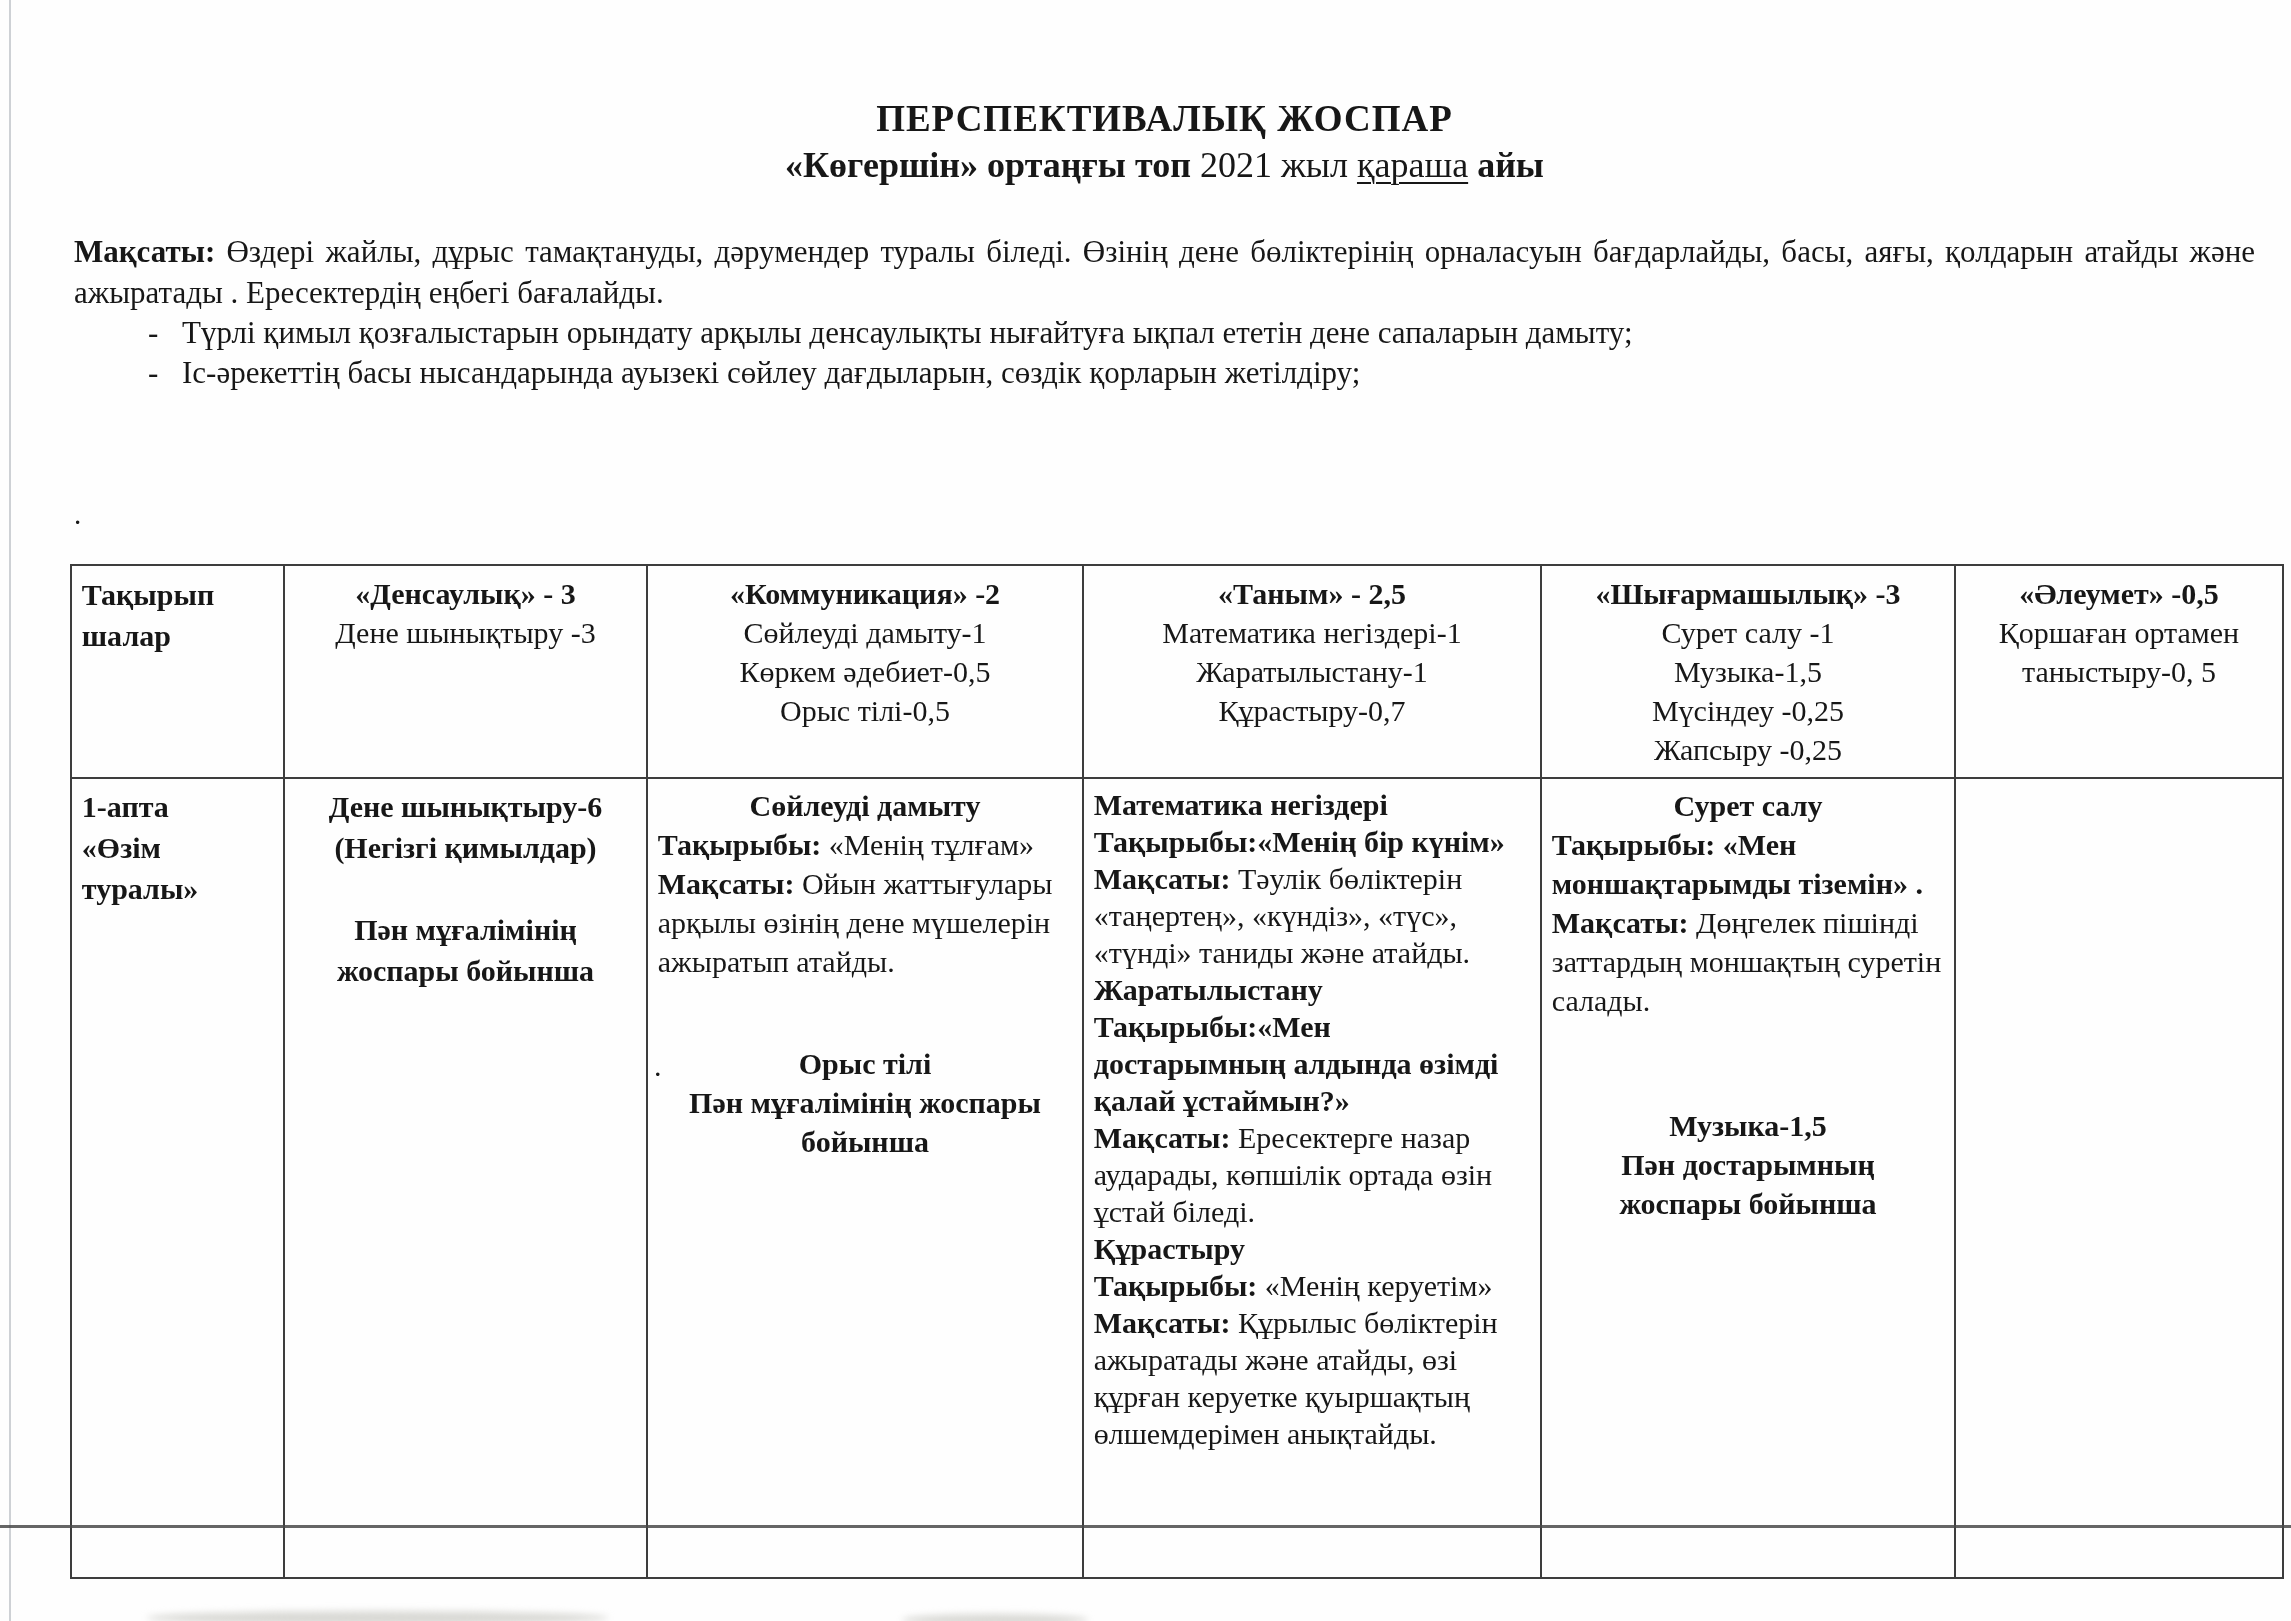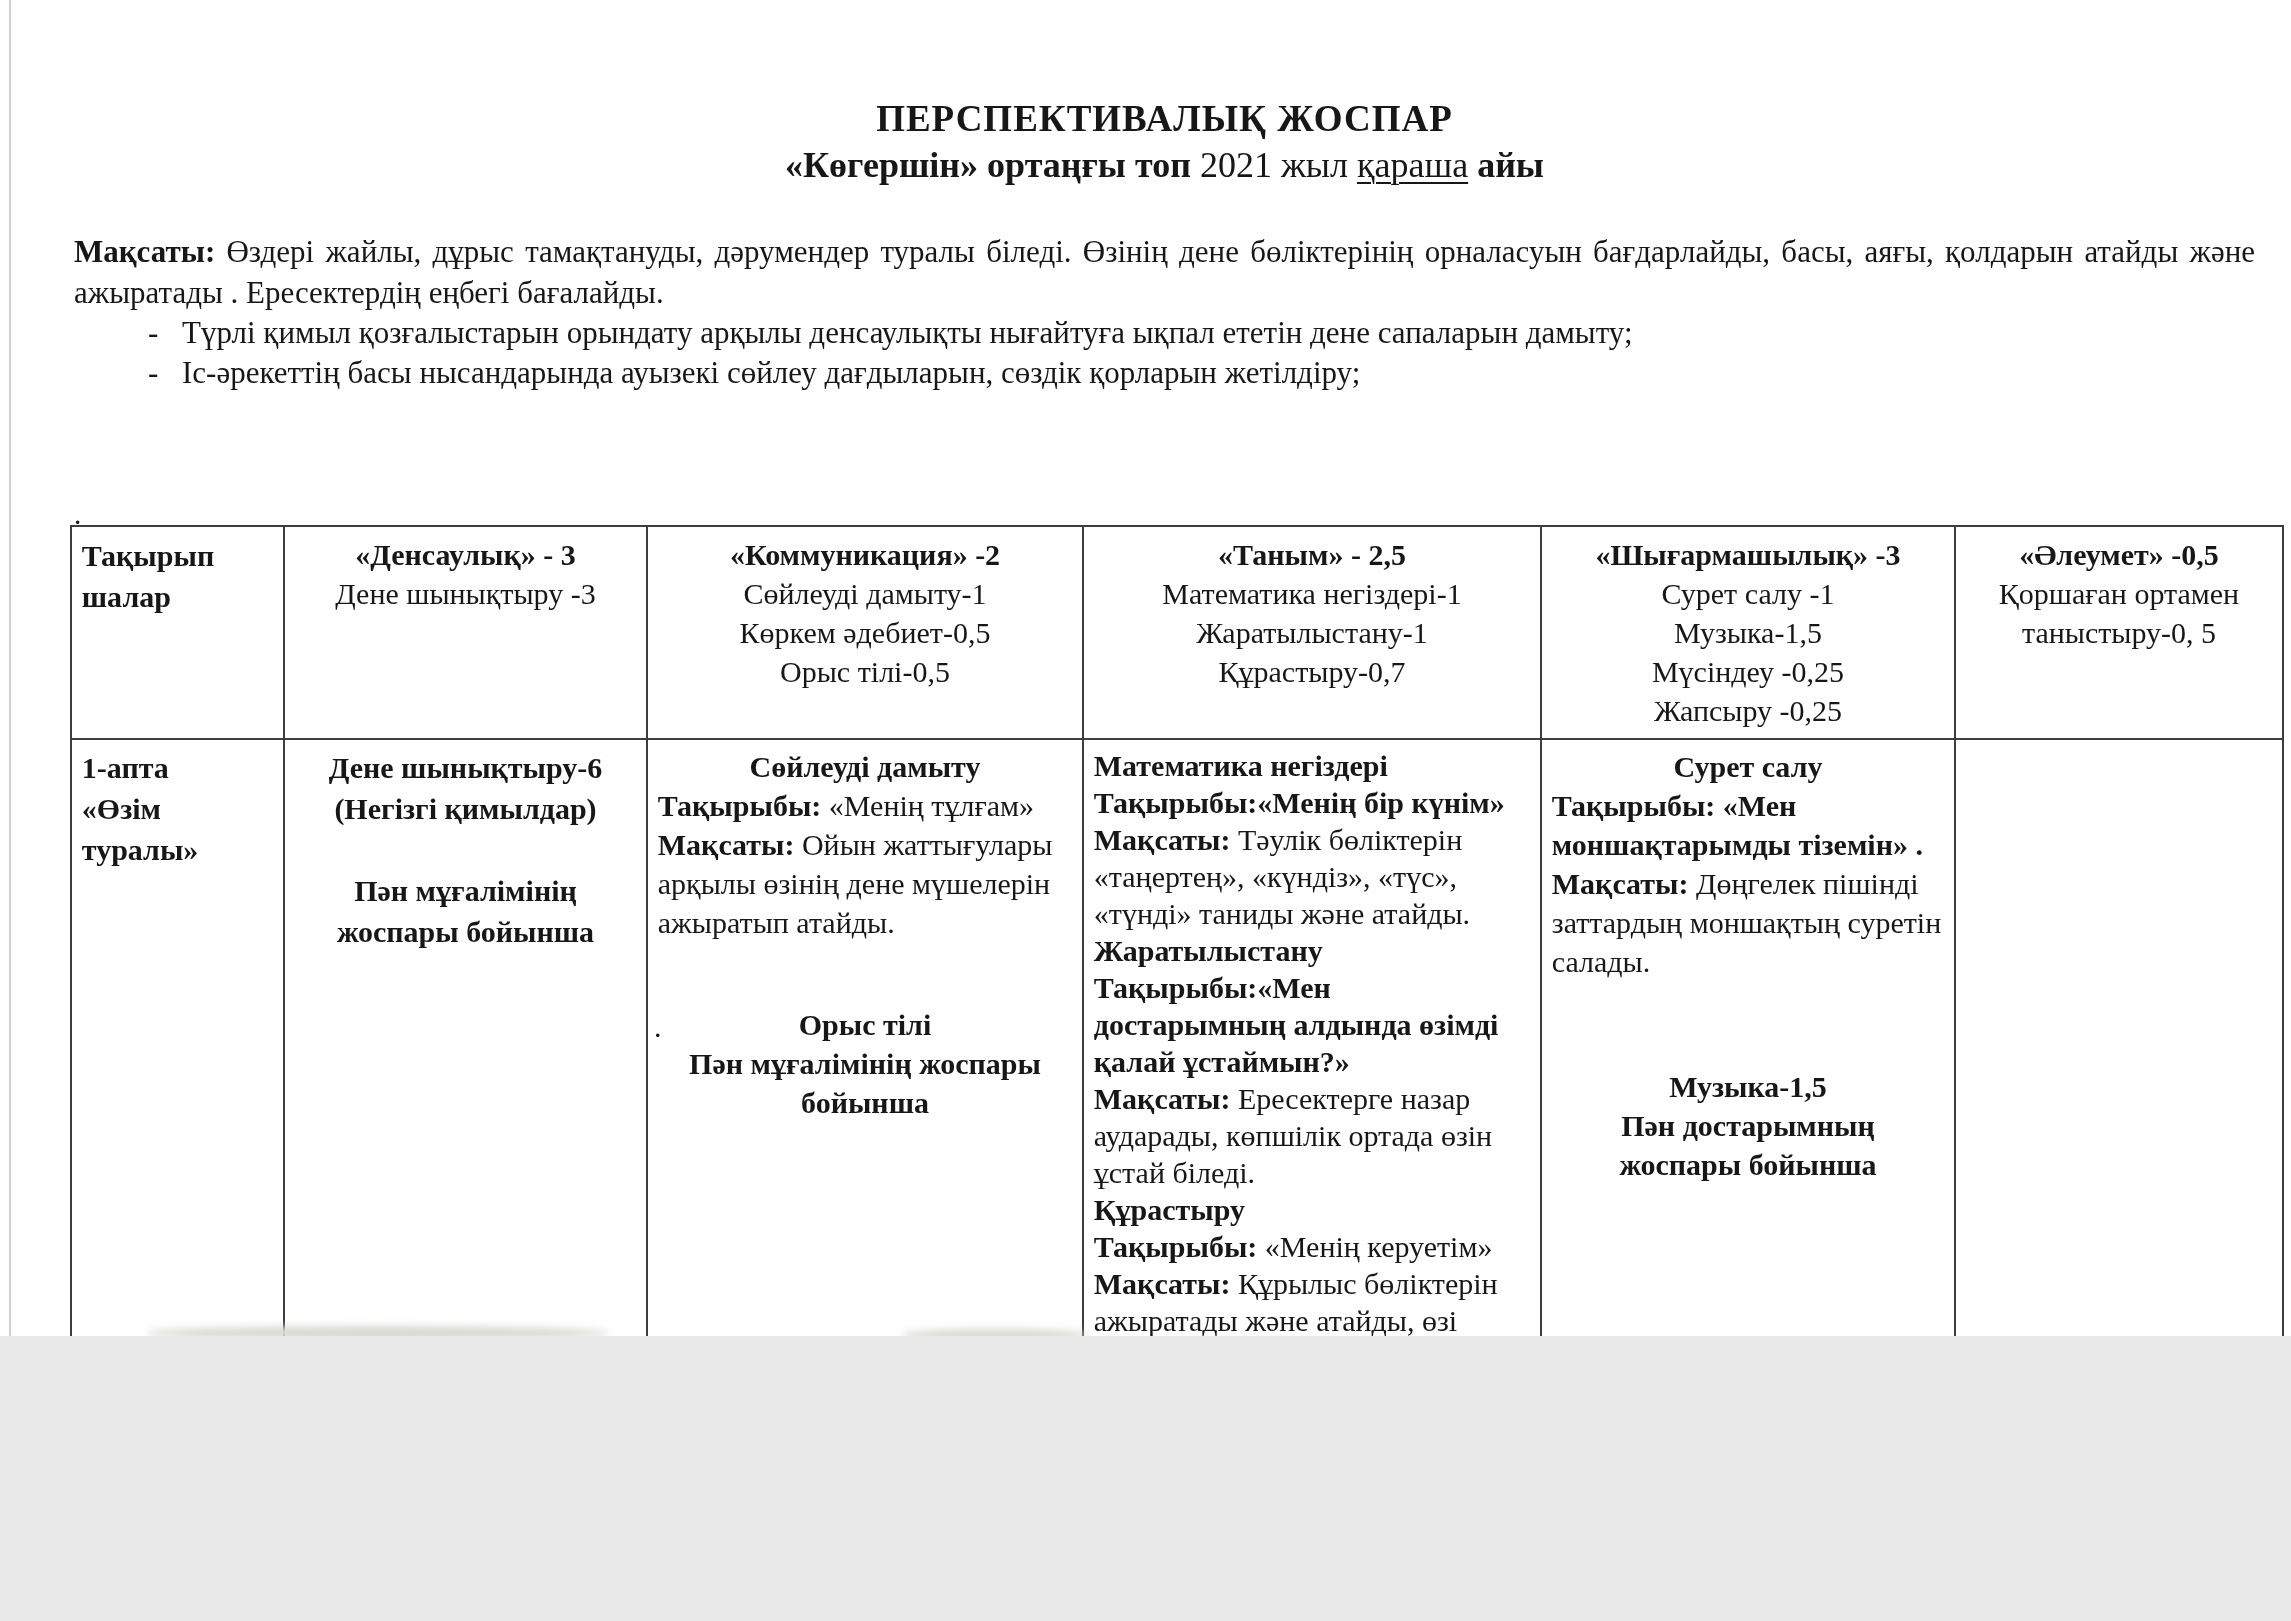--- a/index.html
+++ b/index.html
@@ -1,17 +1,17 @@
 <!DOCTYPE html>
 <html><head>
 <meta charset="utf-8">
 <style>
   html,body{margin:0;padding:0;background:#e8e8e8;}
   .page{
-    position:relative; width:2292px; height:1336px; background:#fefefe;
+    position:relative; width:2292px; height:1621px; background:#fefefe;
     overflow:hidden; font-family:"Liberation Serif","DejaVu Serif",serif;
     color:#171717;
   }
   .scan-edge{position:absolute;left:8.8px;top:0;width:2px;height:1621px;background:#c2c6ca;opacity:.8;}
   .smudge{position:absolute;background:#d9d9d5;filter:blur(3.9px);border-radius:50%;}
   .smudge.s1{left:147px;bottom:-3.9px;width:461px;height:13.7px;}
   .smudge.s2{left:902px;bottom:-4.9px;width:186px;height:11.8px;}
   .bottom-rule{position:absolute;left:0;top:1525px;width:2292px;height:2.9px;background:#4a4a4a;opacity:.85;}
 
   .content{position:absolute;left:74px;top:0;width:2181px;}
@@ -20,21 +20,21 @@
   .b{font-weight:bold;}
   .u{text-decoration:underline;text-underline-offset:4.9px;text-decoration-thickness:2px;}
 
   .goal-par{margin:43px 0 0 0;font-size:31px;line-height:41px;text-align:justify;}
   .tasks-label{font-size:31px;line-height:41px;font-weight:bold;}
   .task-item{font-size:31px;line-height:40px;padding-left:108px;text-indent:0;}
   .task-dash{display:inline-block;width:34px;margin-left:-34px;text-align:left;}
   .stray-dot{position:absolute;left:0px;top:498px;font-size:29px;}
 
   table.tbl{
-    position:absolute;left:70px;top:525px;width:2211px;
+    position:absolute;left:70px;top:564px;width:2211px;
     border-collapse:collapse;table-layout:fixed;
     font-size:30px;line-height:39px;
   }
   .tbl td{border:2px solid #3d3d3d;vertical-align:top;padding:7.8px 9.8px;overflow:hidden;}
   .tbl tr.hrow td{height:193px;}
   .tbl tr.brow td{height:783px;}
   .hd{text-align:center;margin-top:36px;}
   .hd-title{font-weight:bold;}
   .c1{text-align:left;font-weight:bold;line-height:41px;padding-left:13.7px;}
   .b-week{font-weight:bold;line-height:41px;padding-left:13.7px;}

